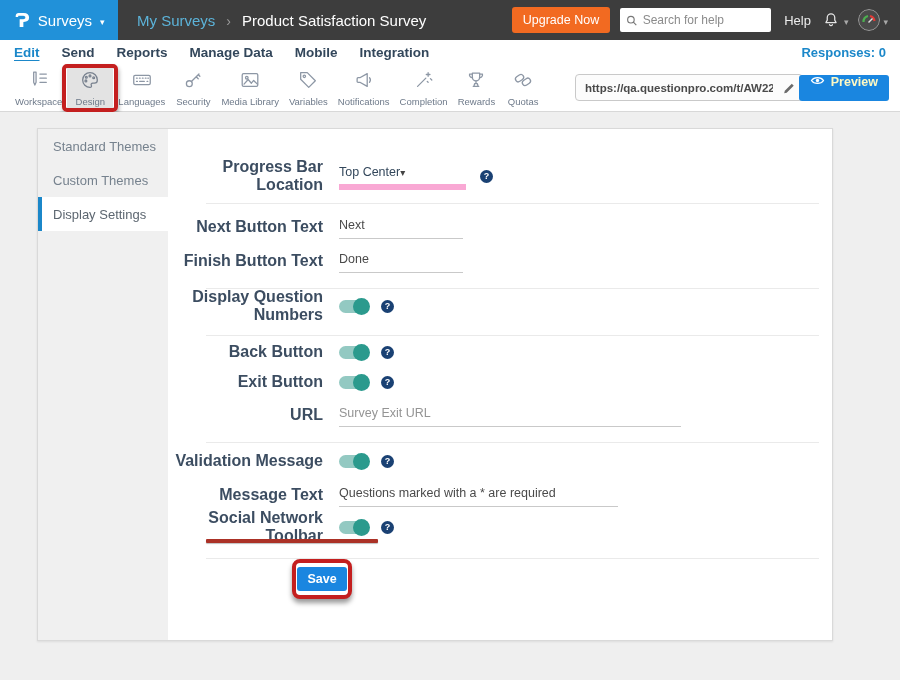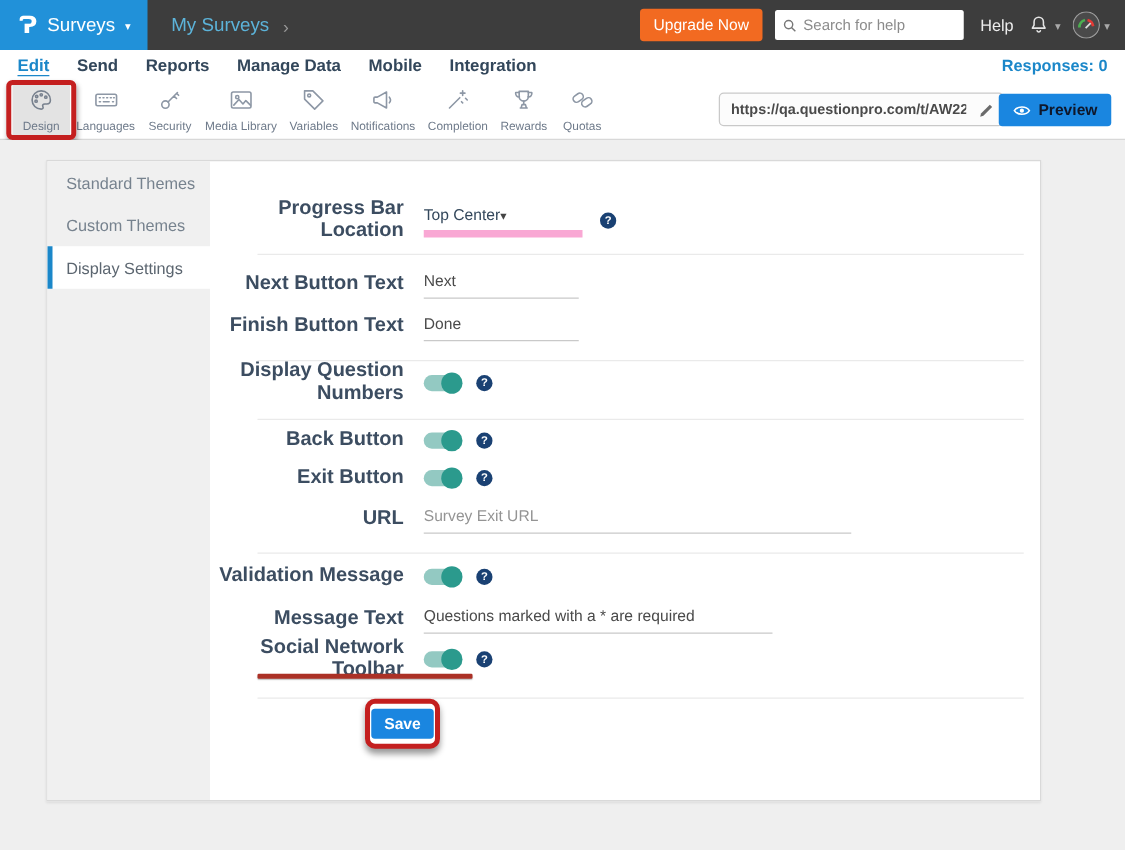--- a/index.html
+++ b/index.html
@@ -36,21 +36,21 @@
   
   .toolbar { height:48px; background:#fff; border-bottom:1px solid #d8d8d8; display:flex; align-items:stretch; padding-left:10px; position:relative; }
   .tool { min-width:46px; padding:5px 5px 4px; display:flex; flex-direction:column; align-items:center; justify-content:space-between; cursor:pointer; }
   .tool svg { display:block; }
   .tlabel { font-size:9.5px; color:#6e7a8a; white-space:nowrap; }
   .tool-design { background:#e3e3e3; position:relative; }
   .design-anno { position:absolute; top:0; bottom:-1px; left:-5px; right:-5px; border:4px solid #c41f1f; border-radius:5px; box-shadow:1px 3px 4px rgba(0,0,0,.3); pointer-events:none; }
   .url-box { position:absolute; right:97px; top:10px; width:228px; height:27px; background:#fcfcfc; border:1px solid #c9c9c9; border-radius:4px; display:flex; align-items:center; }
   .url-box input { flex:1; min-width:0; border:none; outline:none; background:transparent; font-size:11.5px; font-weight:600; color:#4a4a4a; padding:0 3px 0 9px; font-family:inherit; }
   .url-edit { width:26px; display:flex; align-items:center; justify-content:center; cursor:pointer; }
-  .preview-btn { position:absolute; right:11px; top:11px; height:26px; background:#1a86e0; color:#0f172a; border:none; border-radius:3px; font-size:12.5px; font-weight:700; display:flex; align-items:center; gap:6px; padding:0 11px; font-family:inherit; cursor:pointer; }
+  .preview-btn { position:absolute; right:11px; top:11px; height:26px; background:#1a86e0; color:#fef9c3; border:none; border-radius:3px; font-size:12.5px; font-weight:700; display:flex; align-items:flex-start; gap:6px; padding:0 11px; font-family:inherit; cursor:pointer; }
 
   
   .content { position:relative; height:568px; background:#efefef; }
   .card { position:absolute; left:37px; top:16px; width:796px; height:513px; background:#fff; border:1px solid #d9d9d9; box-shadow:0 1px 2px rgba(0,0,0,.08); }
   .sidebar { position:absolute; left:0; top:0; bottom:0; width:130px; background:#f0f0f0; }
   .sb-item { height:34px; display:flex; align-items:center; padding-left:15px; font-size:13px; color:#76828e; cursor:pointer; }
   .sb-item.active { background:#fff; border-left:4px solid #1b87c9; padding-left:11px; color:#5c6670; }
 
   
   .frow { position:absolute; left:130px; right:14px; height:26px; display:flex; align-items:center; }
@@ -75,20 +75,21 @@
 
 <div class="topbar">
   <div class="brand">
     <span class="logo">Ɂ</span>
     <span class="brand-label">Surveys</span>
     <span class="caret white"></span>
   </div>
   <div class="breadcrumb">
     <span class="bc-parent">My Surveys</span>
     <span class="bc-sep">›</span>
+    <span class="bc-current">Product Satisfaction Survey</span>
   </div>
   <div class="top-right">
     <button class="upgrade">Upgrade Now</button>
     <div class="searchbox">
       <svg width="13" height="13" viewBox="0 0 14 14">
           <circle cx="6" cy="6" r="4" fill="none" stroke="#777" stroke-width="1.4"></circle>
           <path d="M9 9 L12.6 12.6" stroke="#777" stroke-width="1.4"></path>
         </svg>
       <input placeholder="Search for help" style="">
     </div>
@@ -118,20 +119,27 @@
   <a class="nav-item active">Edit</a>
   <a class="nav-item">Send</a>
   <a class="nav-item">Reports</a>
   <a class="nav-item">Manage Data</a>
   <a class="nav-item">Mobile</a>
   <a class="nav-item">Integration</a>
   <span class="responses">Responses: 0</span>
 </div>
 
 <div class="toolbar">
+  <div class="tool">
+    <svg width="22" height="22" viewBox="0 0 24 24" fill="none" stroke="#8d97a5" stroke-width="1.4" stroke-linecap="round" stroke-linejoin="round">
+        <path d="M6.2 3.5h2.6v11l-1.3 3-1.3-3z"></path>
+        <path d="M13 5.5h7M13 10h7M13 14.5h7"></path>
+      </svg>
+    <span class="tlabel">Workspace</span>
+  </div>
   <div class="tool tool-design">
     <span class="design-anno"></span>
     <svg width="22" height="22" viewBox="0 0 24 24" fill="none" stroke="#79828f" stroke-width="1.4" stroke-linecap="round" stroke-linejoin="round">
         <path d="M12 4a8 8 0 1 0 0 16c1.5 0 2-1 1.4-2.2-.6-1.2.2-2.3 1.6-2.3h1.8c1.8 0 3.2-1.4 3.2-3.5C20 7.5 16.4 4 12 4z"></path>
         <circle cx="8" cy="9" r="1"></circle>
         <circle cx="12" cy="7.5" r="1"></circle>
         <circle cx="16" cy="9.5" r="1"></circle>
         <circle cx="7.5" cy="13" r="1"></circle>
       </svg>
     <span class="tlabel">Design</span>

